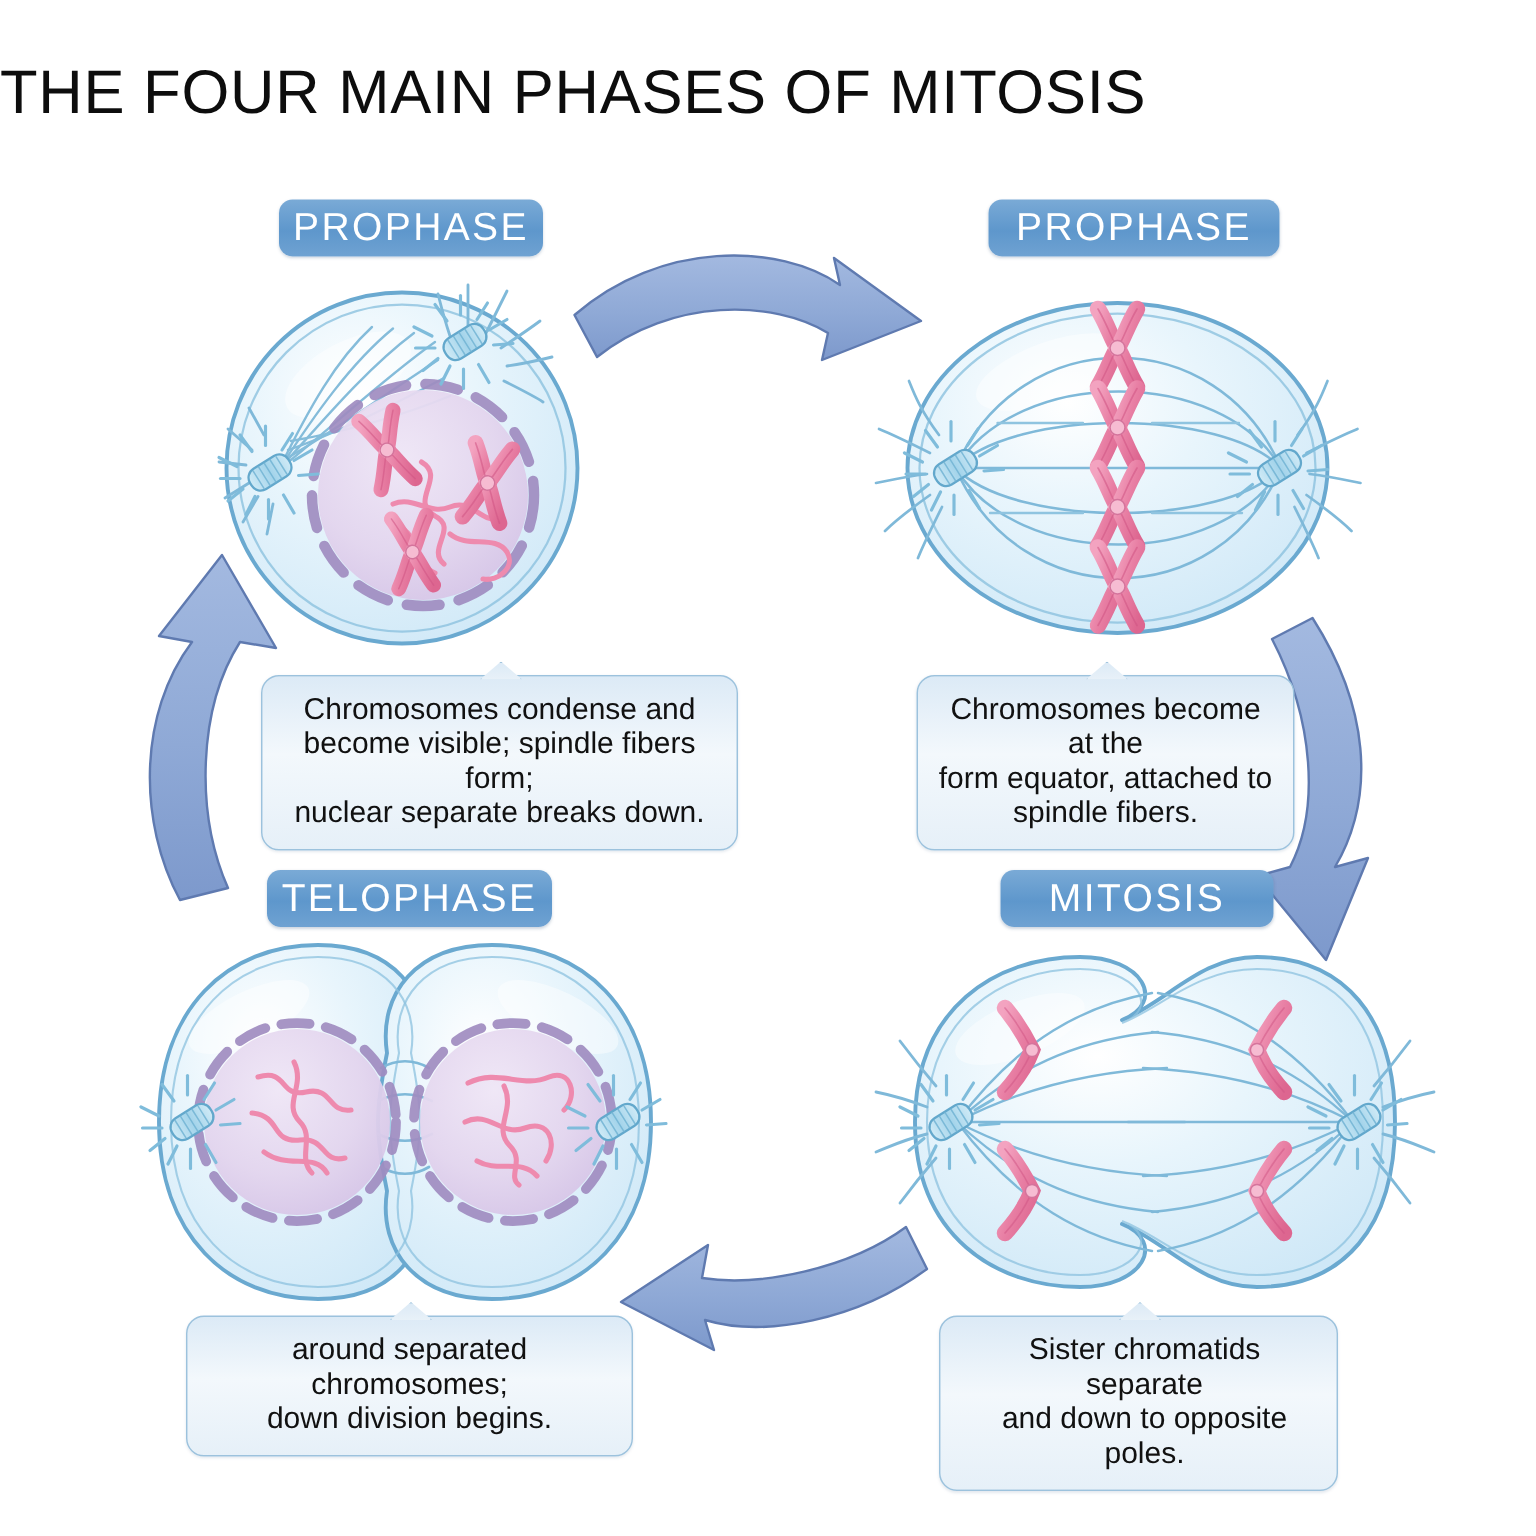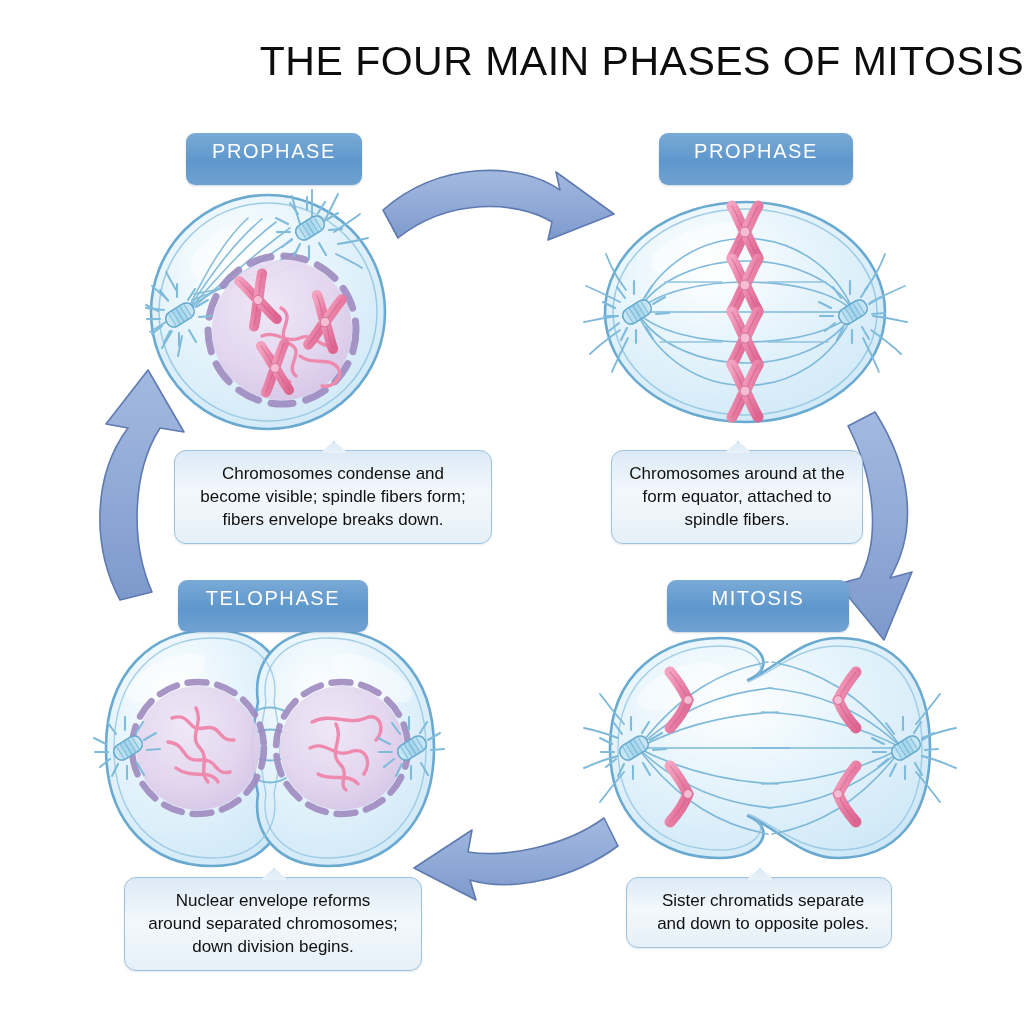--- a/index.html
+++ b/index.html
@@ -6,48 +6,48 @@
   body{
     width:1024px;height:1024px;
     background:#ffffff;
     font-family:"Liberation Sans", sans-serif;
     overflow:hidden;
     position:relative;
   }
   #stage{position:absolute;inset:0;width:1024px;height:1024px;}
   #title{
     position:absolute;top:38px;left:0;width:1024px;
-    text-align:right;
+    text-align:left;
     font-size:41px;
     letter-spacing:0.5px;
     font-weight:400;
     color:#0d0d0d;
     font-family:"Liberation Sans", sans-serif;
     white-space:nowrap;
   }
   .badge{
     position:absolute;
     background:linear-gradient(180deg,#7aaad6 0%,#5e97cc 55%,#6fa2d2 100%);
     color:#ffffff;
     border-radius:9px;
-    font-size:20px;
+    font-size:26px;
     letter-spacing:1.6px;
     text-align:center;
     line-height:36px;
-    height:52px;
+    height:38px;
     white-space:nowrap;
     box-shadow:0 1px 2px rgba(60,90,130,.25);
   }
   .caption{
     position:absolute;
     background:linear-gradient(180deg,#dceaf6 0%,#f3f8fc 45%,#e6f0f8 100%);
     border:1.3px solid #9cc2dd;
     border-radius:12px;
     color:#111;
-    font-size:17px;
+    font-size:20px;
     line-height:23px;
     text-align:center;
     padding:11px 12px 12px;
     box-sizing:border-box;
     box-shadow:0 1px 2px rgba(100,130,160,.18);
   }
   .caption .tab{
     position:absolute;
     top:-10px;left:50%;
     margin-left:-13px;
@@ -397,36 +397,35 @@
 
   <div class="badge" style="left:186px;top:133px;width:176px;">PROPHASE</div>
   <div class="badge" style="left:659px;top:133px;width:194px;">PROPHASE</div>
   <div class="badge" style="left:667px;top:580px;width:182px;">MITOSIS</div>
   <div class="badge" style="left:178px;top:580px;width:190px;">TELOPHASE</div>
 
   <div class="caption" style="left:174px;top:450px;width:318px;">
     <div class="tab"></div>
     <div>Chromosomes condense and</div>
     <div>become visible; spindle fibers form;</div>
-    <div>fibers envelope breaks down.</div>
+    <div>nuclear separate breaks down.</div>
   </div>
 
   <div class="caption" style="left:611px;top:450px;width:252px;">
     <div class="tab"></div>
-    <div>Chromosomes around at the</div>
+    <div>Chromosomes become at the</div>
     <div>form equator, attached to</div>
     <div>spindle fibers.</div>
   </div>
 
   <div class="caption" style="left:626px;top:877px;width:266px;padding-left:20px;">
     <div class="tab"></div>
     <div>Sister chromatids separate</div>
     <div>and down to opposite poles.</div>
   </div>
 
   <div class="caption" style="left:124px;top:877px;width:298px;">
     <div class="tab"></div>
-    <div>Nuclear envelope reforms</div>
     <div>around separated chromosomes;</div>
     <div>down division begins.</div>
   </div>
 
 </div>
 
 </body></html>

